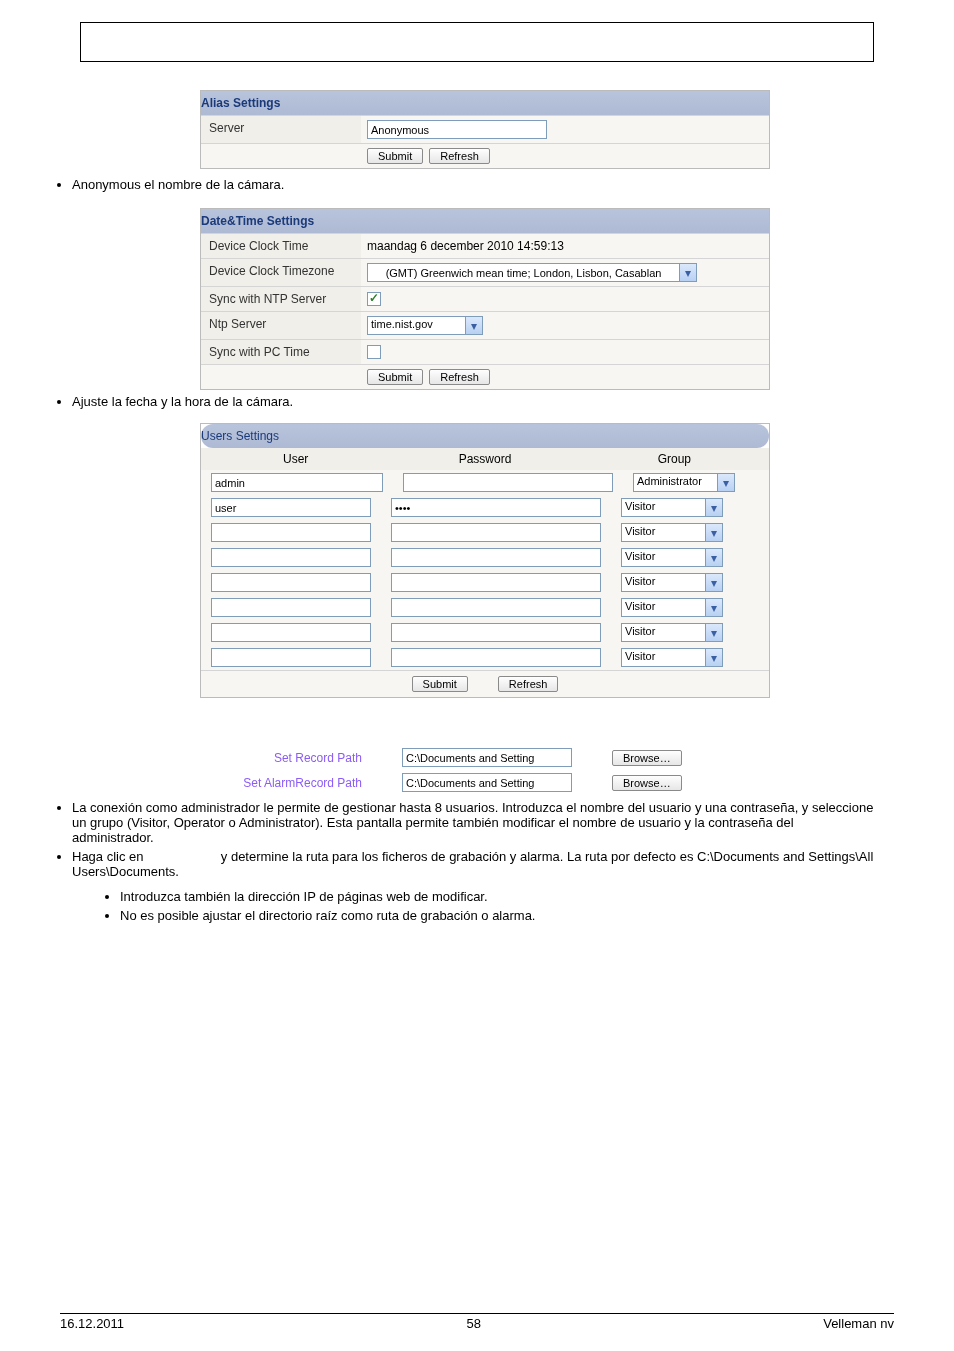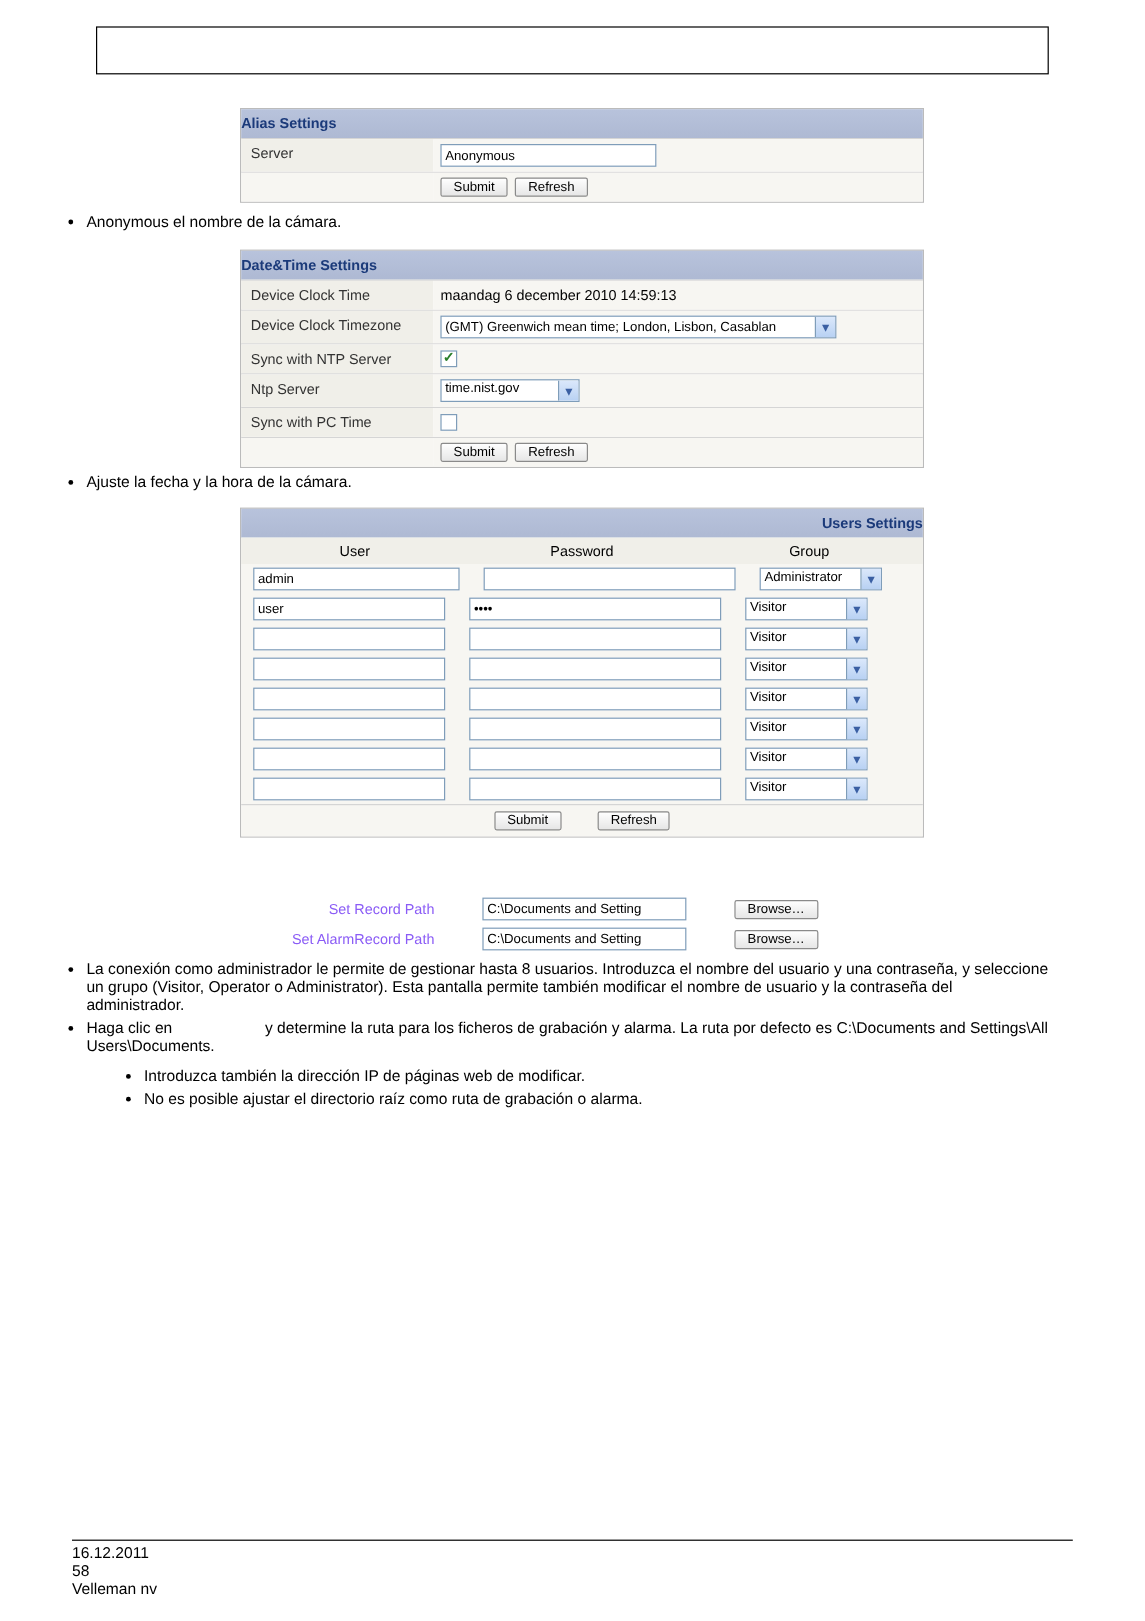--- a/index.html
+++ b/index.html
@@ -17,33 +17,33 @@
   .sel { border: 1px solid #7f9db9; background: #fff; font-size: 11px; height: 19px; position: relative; display: inline-block; white-space: nowrap; overflow: hidden; }
   .sel .chev { position: absolute; right: 0; top: 0; height: 100%; width: 17px; background: linear-gradient(#dbe8fb, #b8d1f3); border-left: 1px solid #7f9db9; display: flex; align-items: center; justify-content: center; color: #3a5fa3; font-size: 12px; }
   .btn { border: 1px solid #8a8a8a; background: linear-gradient(#fefefe, #e6e6e6); font-size: 11px; padding: 1px 10px; border-radius: 2px; cursor: pointer; }
   .chk { width: 14px; height: 14px; border: 1px solid #7f9db9; background: #fff; display: inline-block; position: relative; }
   .chk.checked::after { content: "✓"; color: #2a7f2a; position: absolute; top: -2px; left: 1px; font-size: 12px; font-weight: bold; }
   ul.bul { list-style: disc; padding-left: 0; margin-left: -8px; }
   ul.bul > li { margin-bottom: 4px; }
   ul.bul2 { list-style: disc; padding-left: 40px; }
   ul.bul2 > li { margin-bottom: 4px; }
   .users-table { border: 1px solid #bbb; width: 570px; margin: 0 auto; }
-  .users-head { background: linear-gradient(#b8c3dc, #aeb9d3); color: #1b3a7a; font-weight: bold; text-align: right; padding: 5px 0; font-size: 12px; }
+  .users-head { background: linear-gradient(#b8c3dc, #aeb9d3); color: #1b3a7a; font-weight: normal; text-align: left; padding: 5px 0; font-size: 12px; border-radius: 12px; }
   .users-thead { display: flex; background: #f0efe9; font-size: 12px; }
   .users-thead div { padding: 4px 0; text-align: center; }
   .users-row { display: flex; background: #f7f6f2; padding: 3px 20px 3px 10px; gap: 20px; }
   .col-u { width: 170px; }
   .col-p { width: 230px; }
   .col-g { flex: 1; }
   .sel-g { display: inline-block; width: 102px; border: 1px solid #7f9db9; background: #fff; font-size: 11px; height: 19px; position: relative; padding: 1px 3px; }
   .sel-g .chev { position: absolute; right: 0; top: 0; height: 100%; width: 17px; background: linear-gradient(#dbe8fb, #b8d1f3); border-left: 1px solid #7f9db9; display: flex; align-items: center; justify-content: center; color: #3a5fa3; font-size: 12px; }
   .paths { margin: 50px auto 0 auto; width: 610px; }
   .paths-row { display: flex; align-items: center; margin-bottom: 6px; gap: 40px; }
   .paths-row .pl { width: 190px; text-align: right; color: #8b5cf6; font-size: 12px; }
-  .footer { position: absolute; bottom: 20px; left: 60px; width: 834px; border-top: 1px solid #000; display: flex; justify-content: space-between; font-size: 13px; padding-top: 2px; flex-direction: column; }
+  .footer { position: absolute; bottom: 20px; left: 60px; width: 834px; border-top: 1px solid #000; display: flex; justify-content: space-between; font-size: 13px; padding-top: 2px; }
 </style>
 </head>
 <body>
 
 <div class="page-frame"></div>
 
 <div class="content">
 
   <div class="panel" style="margin-left:120px;">
     <div class="panel-head">Alias Settings</div>
@@ -70,21 +70,21 @@
     <div class="panel-head">Date&amp;Time Settings</div>
     <div class="panel-row">
       <div class="lbl">Device Clock Time</div>
       <div class="val">
           <span>maandag 6 december 2010 14:59:13</span>
         </div>
     </div>
     <div class="panel-row">
       <div class="lbl">Device Clock Timezone</div>
       <div class="val">
-        <div class="sel" style="width:330px; padding:3px 20px 1px 3px;">
+        <div class="sel" style="width:330px; padding:3px 20px 1px 3px;text-align:center;">
           <span>(GMT) Greenwich mean time; London, Lisbon, Casablan</span>
           <span class="chev">▾</span>
         </div>
       </div>
     </div>
     <div class="panel-row">
       <div class="lbl">Sync with NTP Server</div>
       <div class="val">
           <span class="chk checked"></span>
         </div>

